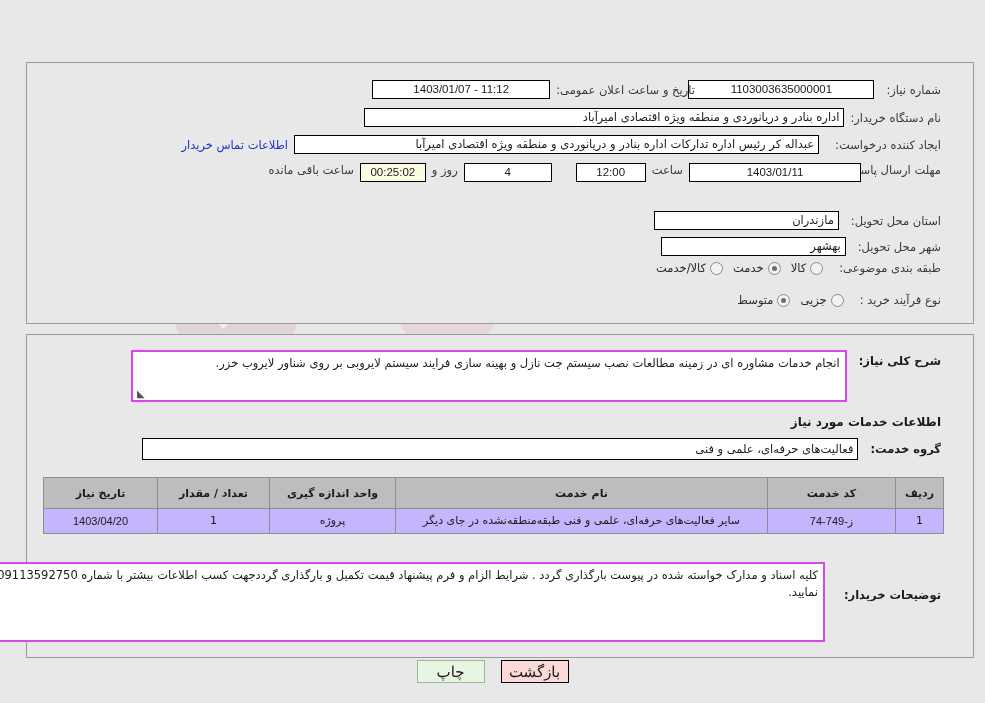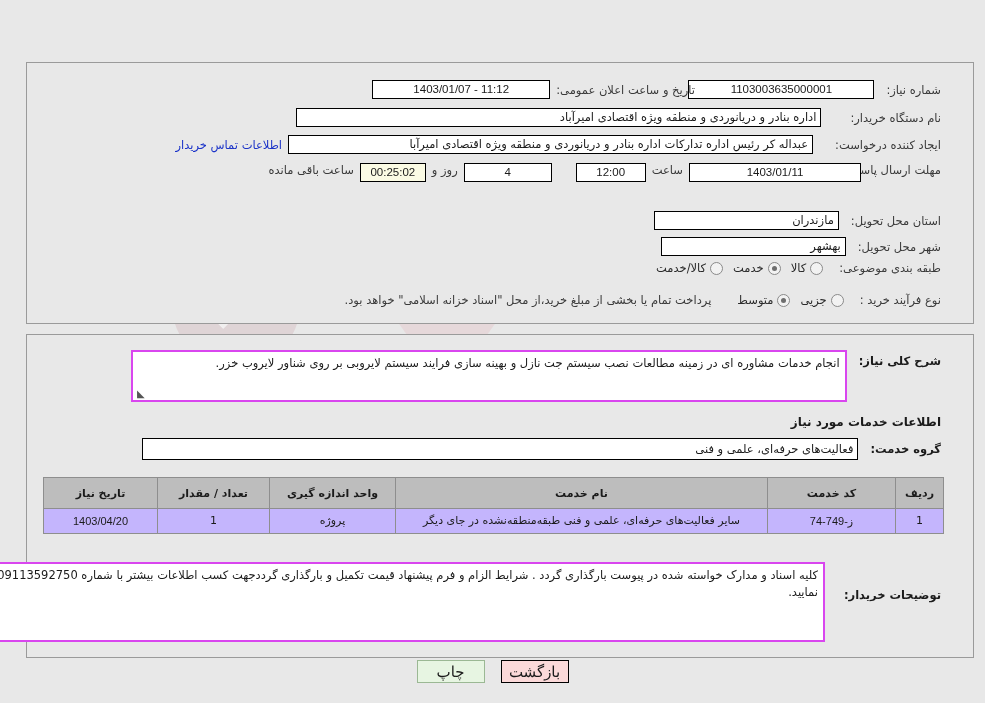--- a/index.html
+++ b/index.html
@@ -276,26 +276,26 @@
     <span class="lbl">شماره نیاز:</span>
     <div class="fld num" style="width:186px; margin-right:6px;">1103003635000001</div>
   </div>
   <div class="row" style="top:80px; right:290px; z-index:9;">
     <span class="lbl">تاریخ و ساعت اعلان عمومی:</span>
     <div class="fld num" style="width:178px;">1403/01/07 - 11:12</div>
   </div>
 
   <div class="row" style="top:108px; right:44px; z-index:9;">
     <span class="lbl">نام دستگاه خریدار:</span>
-    <div class="fld right" style="width:525px; margin-right:23px;">اداره بنادر و دریانوردی و منطقه ویژه اقتصادی امیرآباد</div>
+    <div class="fld right" style="width:480px; margin-right:0;">اداره بنادر و دریانوردی و منطقه ویژه اقتصادی امیرآباد</div>
   </div>
 
   <div class="row" style="top:135px; right:44px; z-index:9;">
     <span class="lbl">ایجاد کننده درخواست:</span>
-    <div class="fld right" style="width:525px; margin-right:16px;">عبداله کر رئیس اداره تدارکات اداره بنادر و دریانوردی و منطقه ویژه اقتصادی امیرآبا</div>
+    <div class="fld right" style="width:525px; margin-right:10px;">عبداله کر رئیس اداره تدارکات اداره بنادر و دریانوردی و منطقه ویژه اقتصادی امیرآبا</div>
     <a class="link" href="#">اطلاعات تماس خریدار</a>
   </div>
 
   <div class="row" style="top:163px; right:44px; z-index:9; align-items:flex-start;">
     <span class="lbl" style="display:inline-block; width:68px; line-height:15px; text-align:right;">مهلت ارسال پاسخ: تا تاریخ:</span>
     <div class="fld num" style="width:172px; margin-right:6px;">1403/01/11</div>
     <span class="lbl">ساعت</span>
     <div class="fld num" style="width:70px;">12:00</div>
     <div class="fld num" style="width:88px; margin-right:18px;">4</div>
     <span class="lbl">روز و</span>
@@ -332,21 +332,20 @@
   <div class="row" style="top:293px; right:44px; gap:10px; z-index:9;">
     <span class="lbl">نوع فرآیند خرید :</span>
     <div class="radio-group" style="margin-right:6px;">
       <span class="radio"></span>
       <span class="rlabel">جزیی</span>
     </div>
     <div class="radio-group">
       <span class="radio on"></span>
       <span class="rlabel">متوسط</span>
     </div>
-    <span class="lbl" style="margin-right:16px;">پرداخت تمام یا بخشی از مبلغ خرید،از محل "اسناد خزانه اسلامی" خواهد بود.</span>
   </div>
 
   <div class="panel panel-mid"></div>
 
   <div class="row" style="top:350px; right:44px; align-items:flex-start; z-index:9;">
     <span class="lbl-b" style="margin-top:4px;">شرح کلی نیاز:</span>
     <div class="ta" style="width:716px; height:52px; margin-right:6px;">
       <span>انجام خدمات مشاوره ای در زمینه مطالعات نصب سیستم جت نازل و بهینه سازی فرایند سیستم لایروبی بر روی شناور لایروب خزر.</span>
       <span class="grip">◣</span>
     </div>

